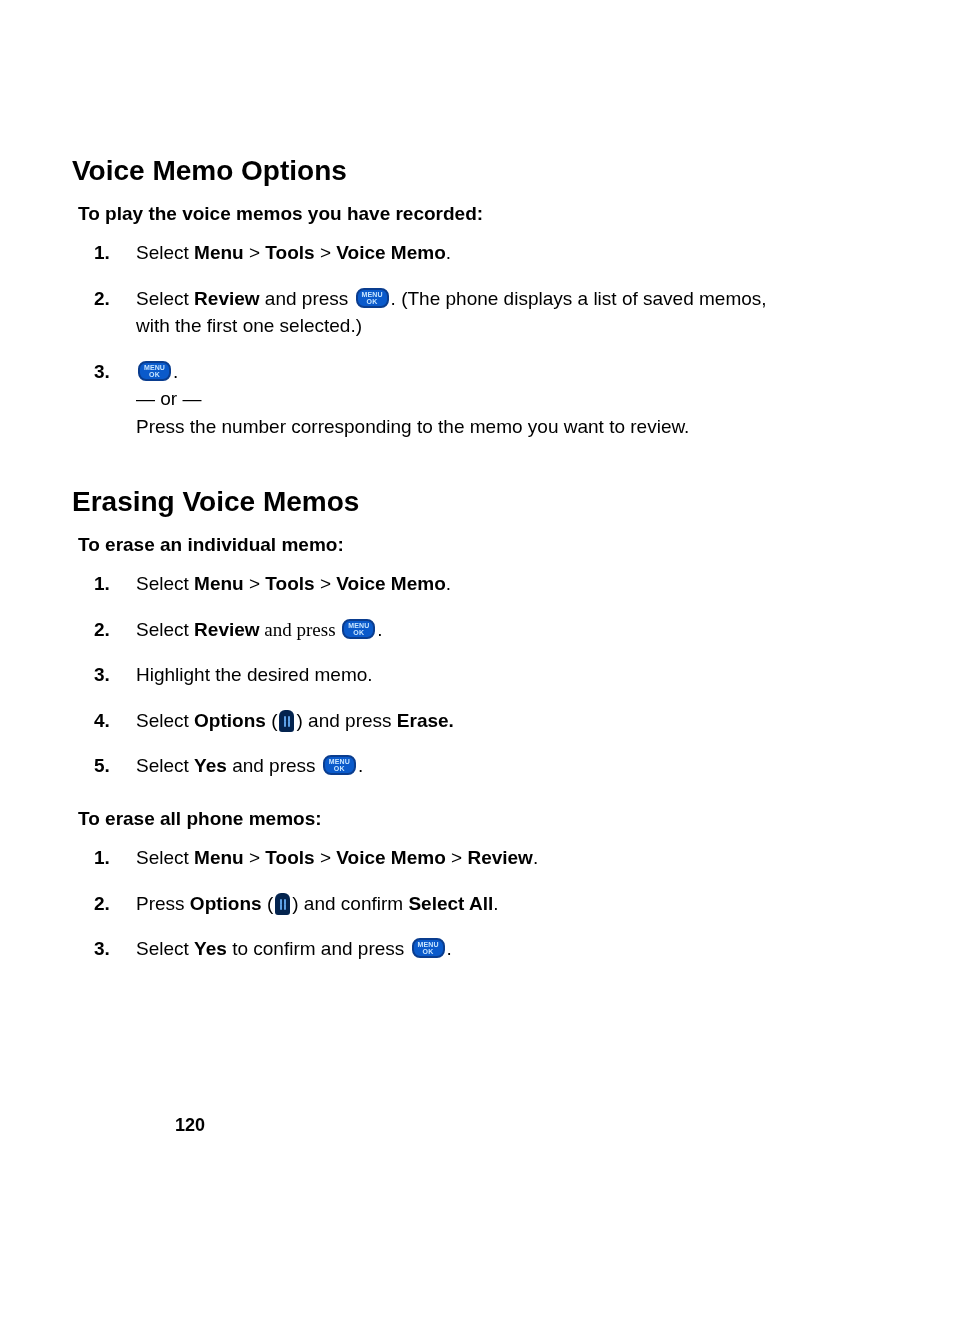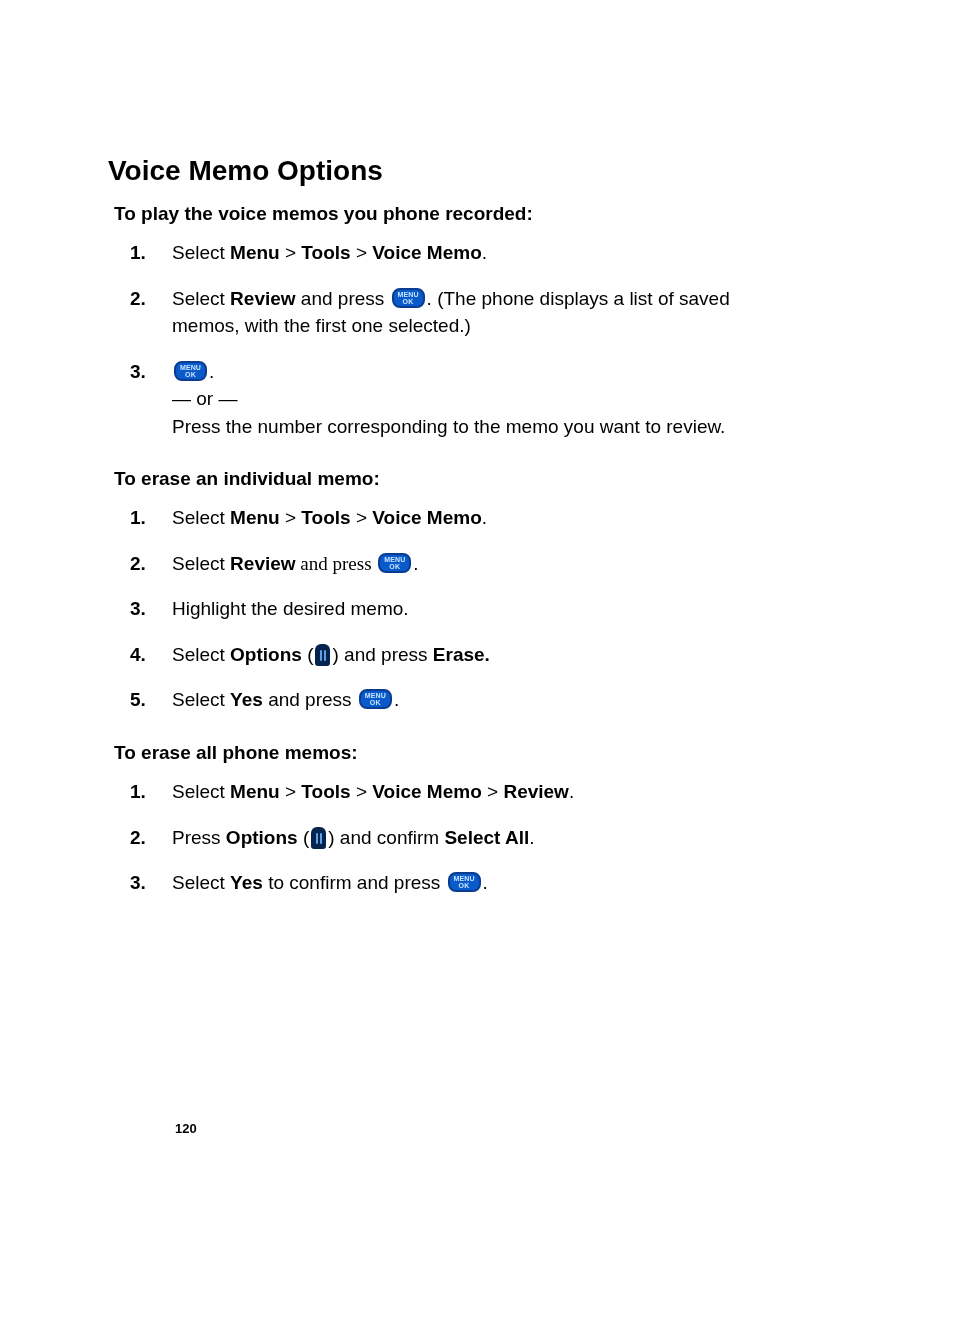--- a/index.html
+++ b/index.html
@@ -6,21 +6,21 @@
       margin: 0;
       padding: 0;
       background: #ffffff;
       font-family: Georgia, 'Times New Roman', serif;
       color: #000000;
       width: 954px;
       height: 1336px;
       position: relative;
     }
     .page {
-      padding: 155px 170px 0 108px;
+      padding: 155px 170px 0 72px;
     }
     .heading {
       font-size: 28px;
       font-weight: bold;
       font-family: -apple-system, 'Segoe UI', Helvetica, Arial, sans-serif;
       margin: 0 0 16px 0;
       color: #000;
     }
     .heading2 {
       font-size: 28px;
@@ -105,51 +105,52 @@
     }
     .footer {
       position: absolute;
       bottom: 200px;
       left: 0;
       right: 0;
       padding: 0 170px 0 175px;
       display: flex;
       justify-content: space-between;
       font-family: -apple-system, 'Segoe UI', Helvetica, Arial, sans-serif;
-      font-size: 13px;
+      font-size: 18px;
       font-weight: bold;
       color: #000;
     }
     .pageno {
       min-width: 60px;
     }
     .serif { font-family: Georgia, 'Times New Roman', serif; }
   </style>
 </head>
 <body>
 
 <div class="page">
 
   <h2 class="heading">Voice Memo Options</h2>
-  <div class="subhead">To play the voice memos you phone recorded:</div>
+  <div class="subhead">To play the voice memos you have recorded:</div>
 
   <ol class="steps">
     <li>
       <span>Select </span><span class="b">Menu</span><span> &gt; </span><span class="b">Tools</span><span> &gt; </span><span class="b">Voice Memo</span><span>.</span>
     </li>
     <li>
       <span>Select </span><span class="b">Review</span><span> and press </span><span class="menu-ok-btn"><span class="l1">MENU</span><span class="l2">OK</span></span><span>. (The phone displays a list of saved memos, with the first one selected.)</span>
     </li>
     <li>
       <span class="menu-ok-btn"><span class="l1">MENU</span><span class="l2">OK</span></span><span>.</span><br>
       <span>— or —</span><br>
       <span>Press the number corresponding to the memo you want to review.</span>
     </li>
   </ol>
 
+  <h2 class="heading2">Erasing Voice Memos</h2>
   <div class="subhead">To erase an individual memo:</div>
 
   <ol class="steps">
     <li>
       <span>Select </span><span class="b">Menu</span><span> &gt; </span><span class="b">Tools</span><span> &gt; </span><span class="b">Voice Memo</span><span>.</span>
     </li>
     <li>
       <span>Select </span><span class="b">Review</span><span class="serif"> and press </span><span class="menu-ok-btn"><span class="l1">MENU</span><span class="l2">OK</span></span><span>.</span>
     </li>
     <li>

